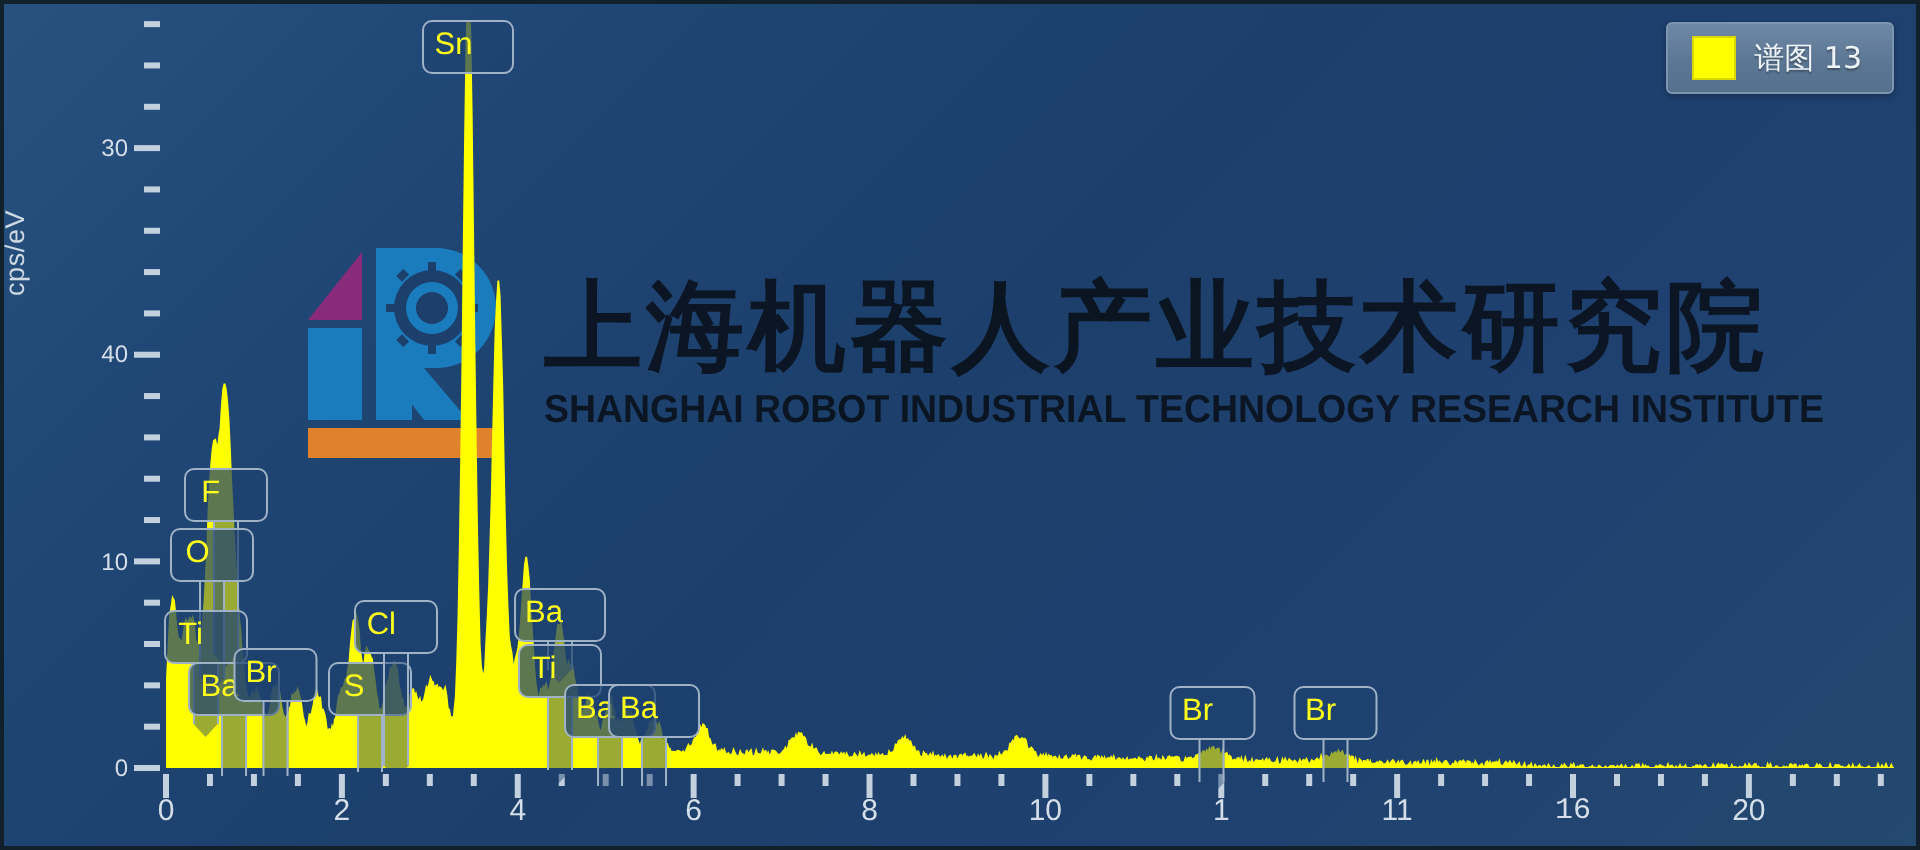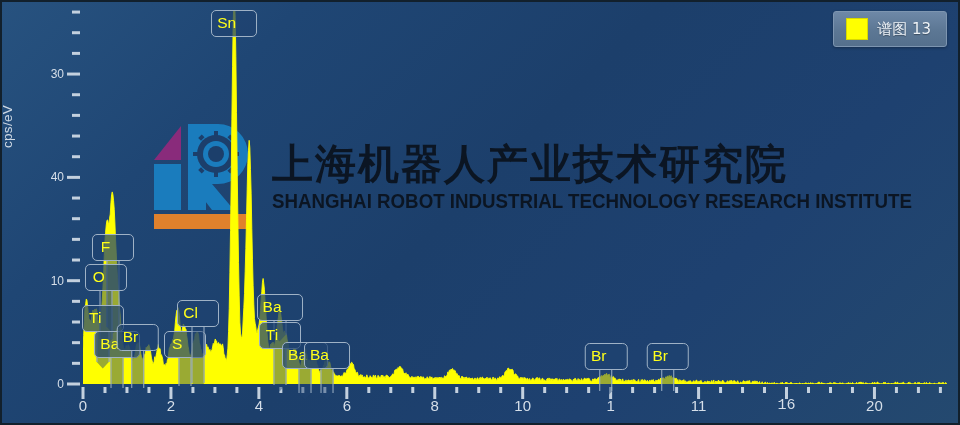--- a/index.html
+++ b/index.html
@@ -40,21 +40,21 @@
   .lg-bar{left:4px;top:96px;width:96px;height:15px;background:#e8842a;}
   .lg-i-stem{left:4px;top:46px;width:27px;height:46px;background:#1a7fc1;}
   .lg-i-dot{left:4px;top:8px;width:27px;height:34px;background:#8e2a7c;
             clip-path:polygon(100% 0,100% 100%,0 100%);}
   .lg-r{left:34px;top:4px;width:68px;height:88px;}
 
   #wm-text{margin-left:18px;}
   #wm-cn{
     font-family:"DejaVu Sans",sans-serif;
     font-weight:700;
-    font-size:41px;
+    font-size:49px;
     letter-spacing:2px;
     color:#0b1420;
     line-height:1.04;
     white-space:nowrap;
   }
   #wm-en{
     font-family:"Liberation Sans",sans-serif;
     font-weight:700;
     font-size:19.5px;
     color:#0b1420;

